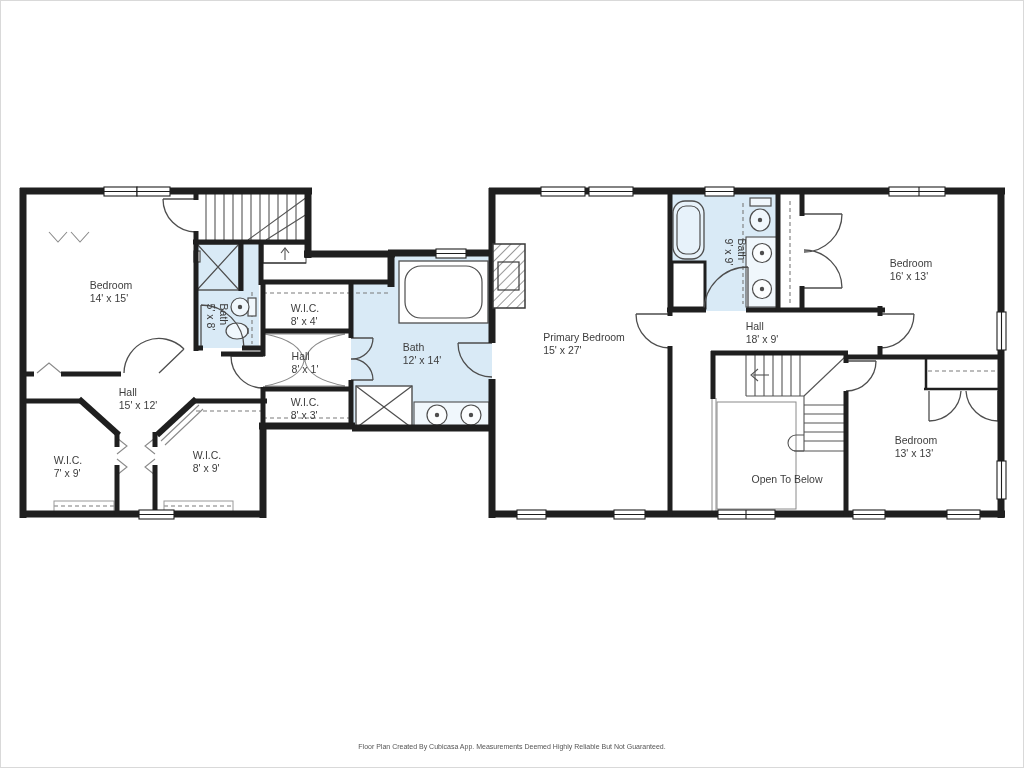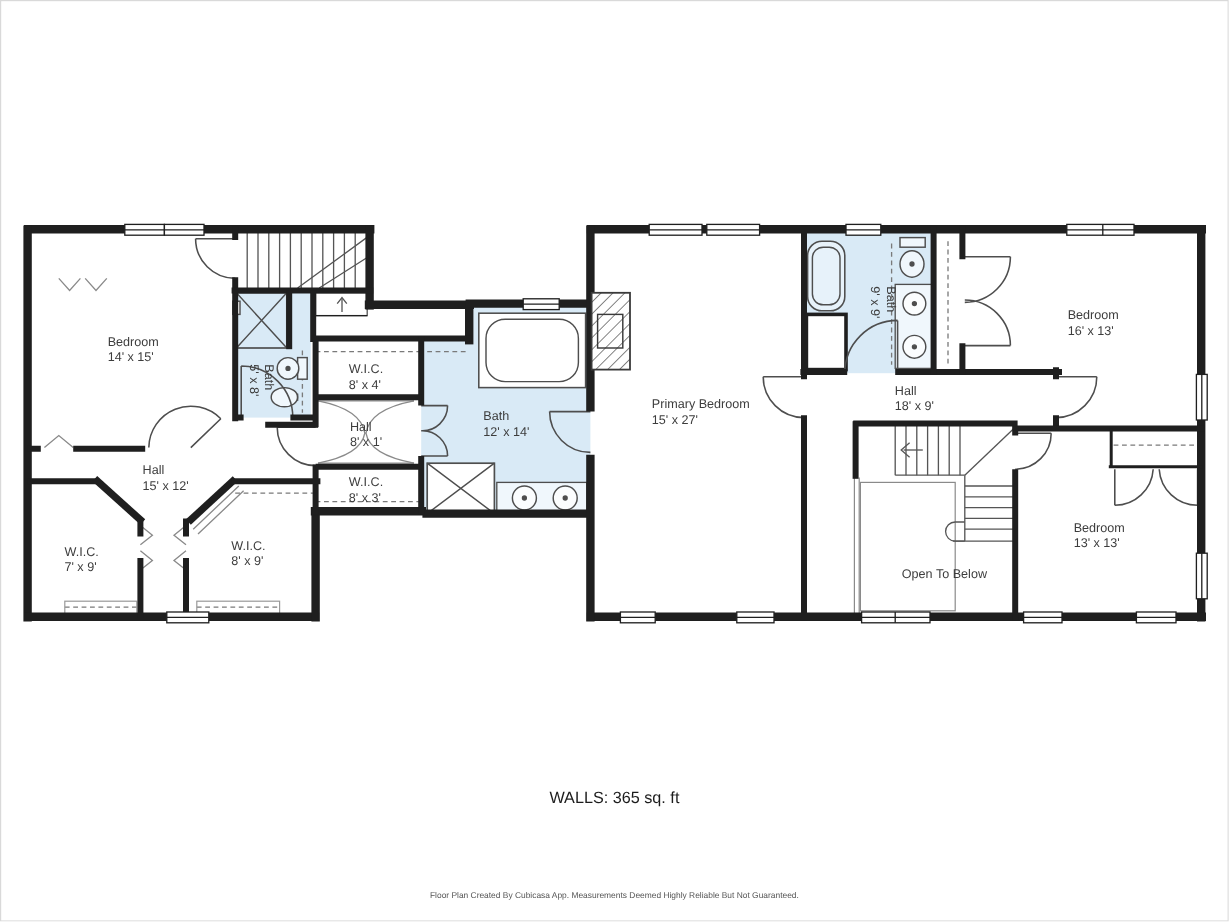--- a/index.html
+++ b/index.html
@@ -285,18 +285,17 @@
 </div>
 <div class="rlabel" style="left:915px;top:446px">
   <span>Bedroom</span>
   <span>13' x 13'</span>
 </div>
 <div class="rlabel" style="left:786px;top:478px">
   <span>Open To Below</span>
 </div>
 
 <div class="summary">
-  <div class="sline">WALLS: 365 sq. ft</div>
 </div>
 
 <div class="footer">Floor Plan Created By Cubicasa App. Measurements Deemed Highly Reliable But Not Guaranteed.</div>
 
 </div>
 
 </body></html>

